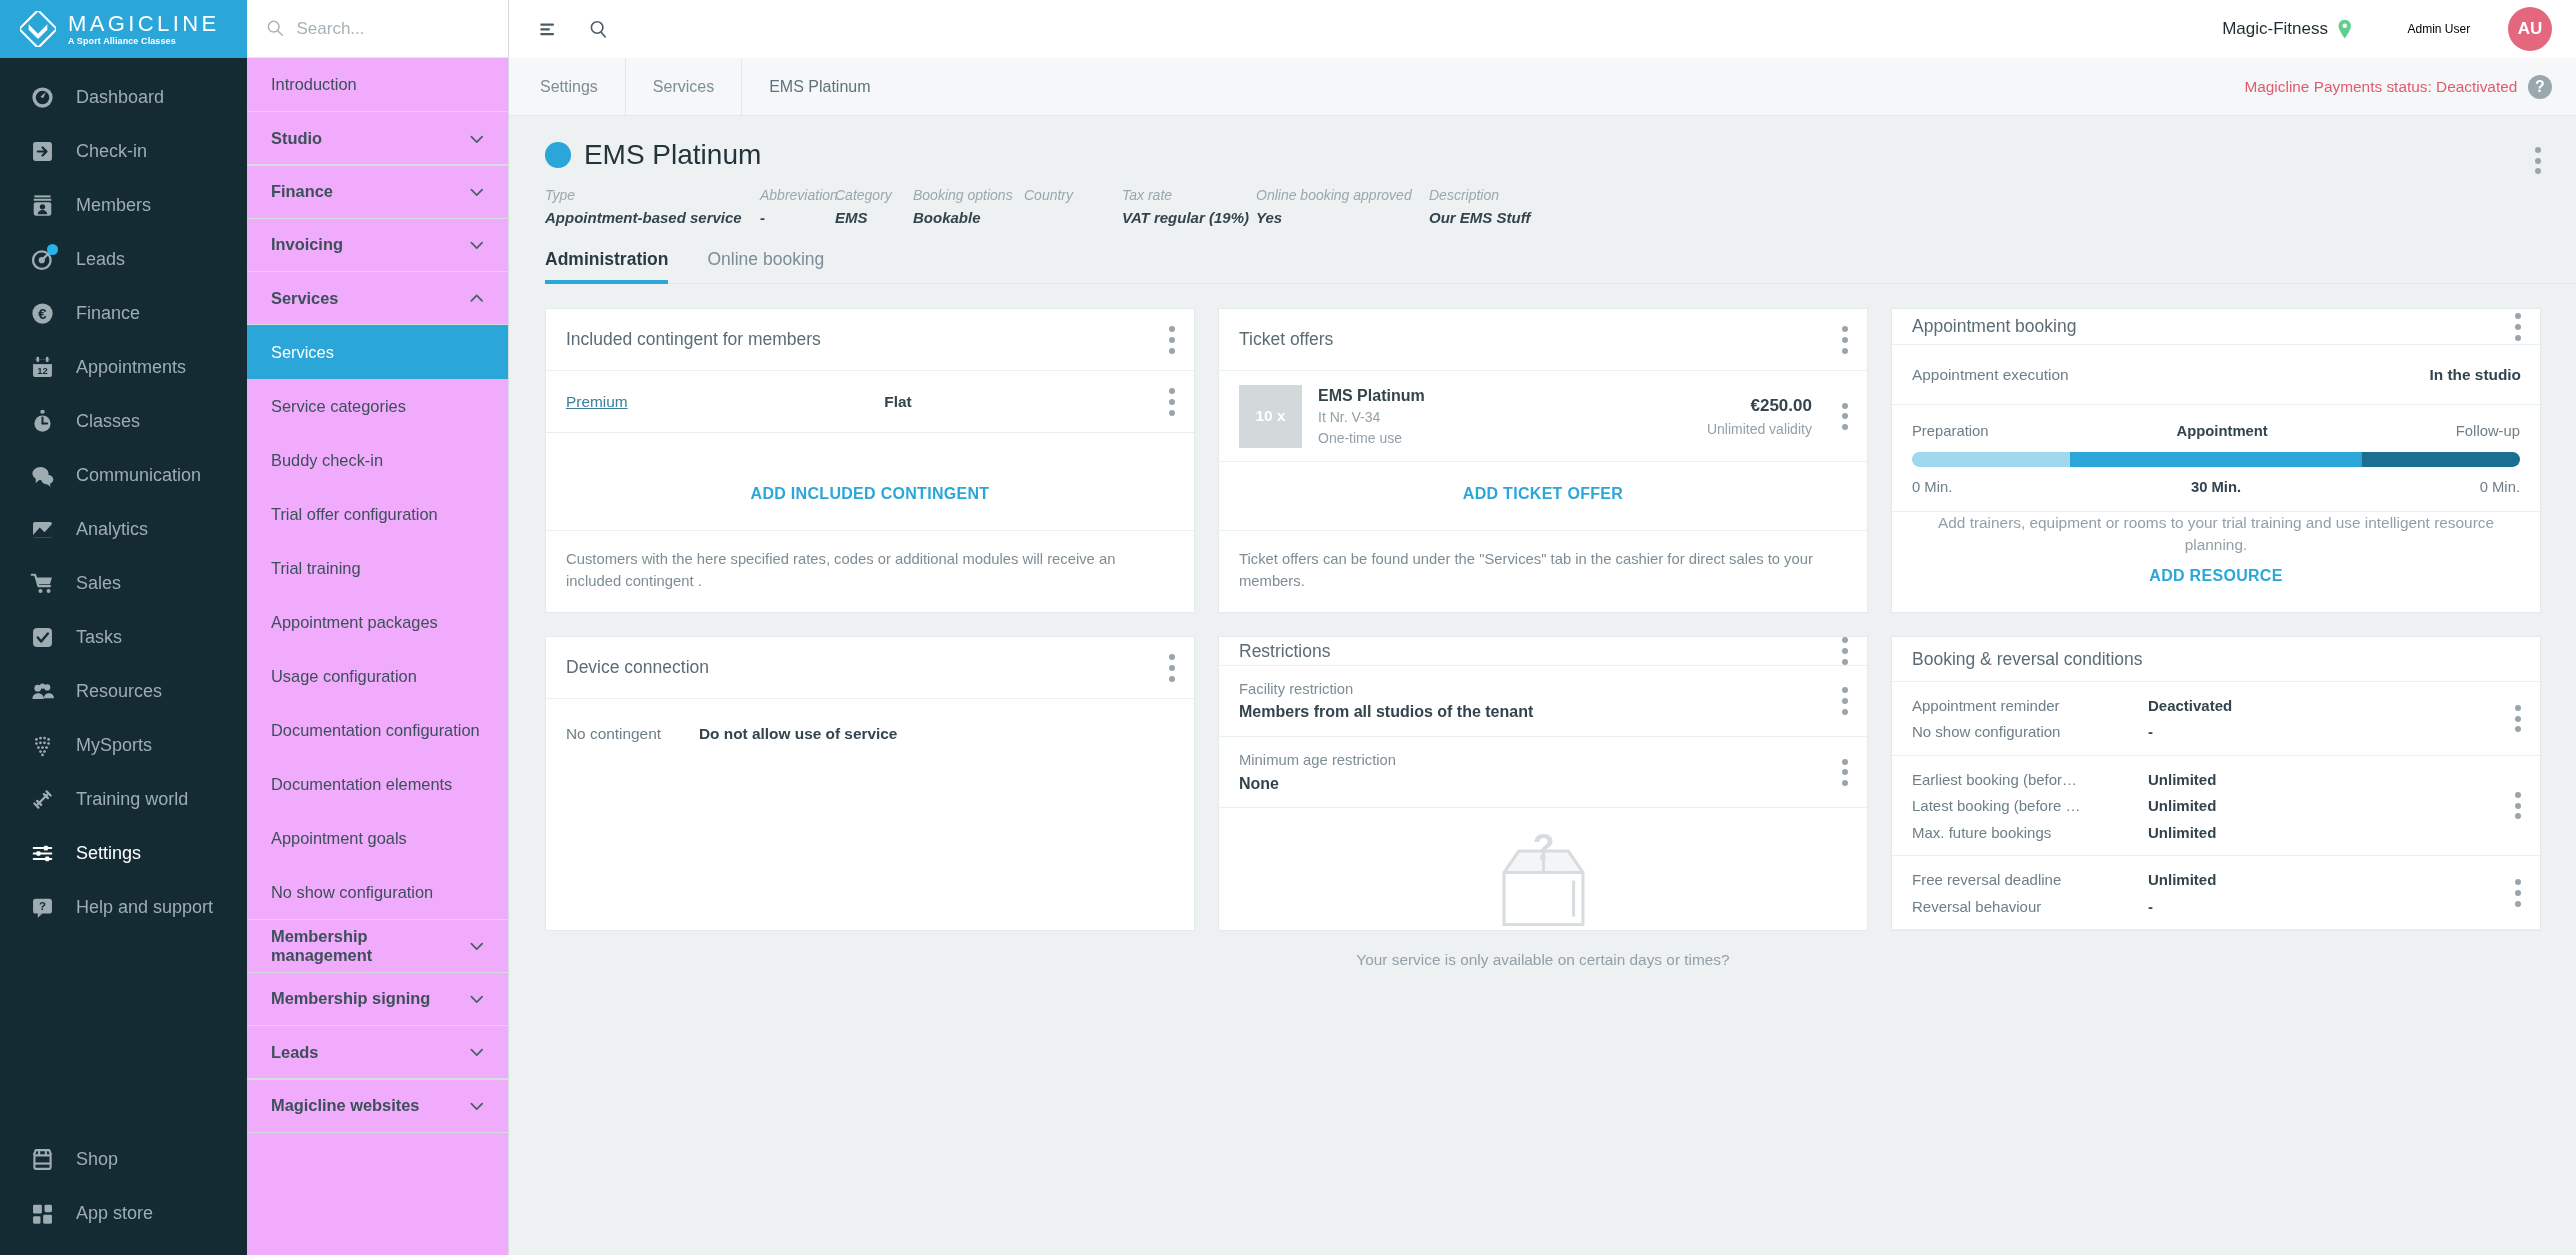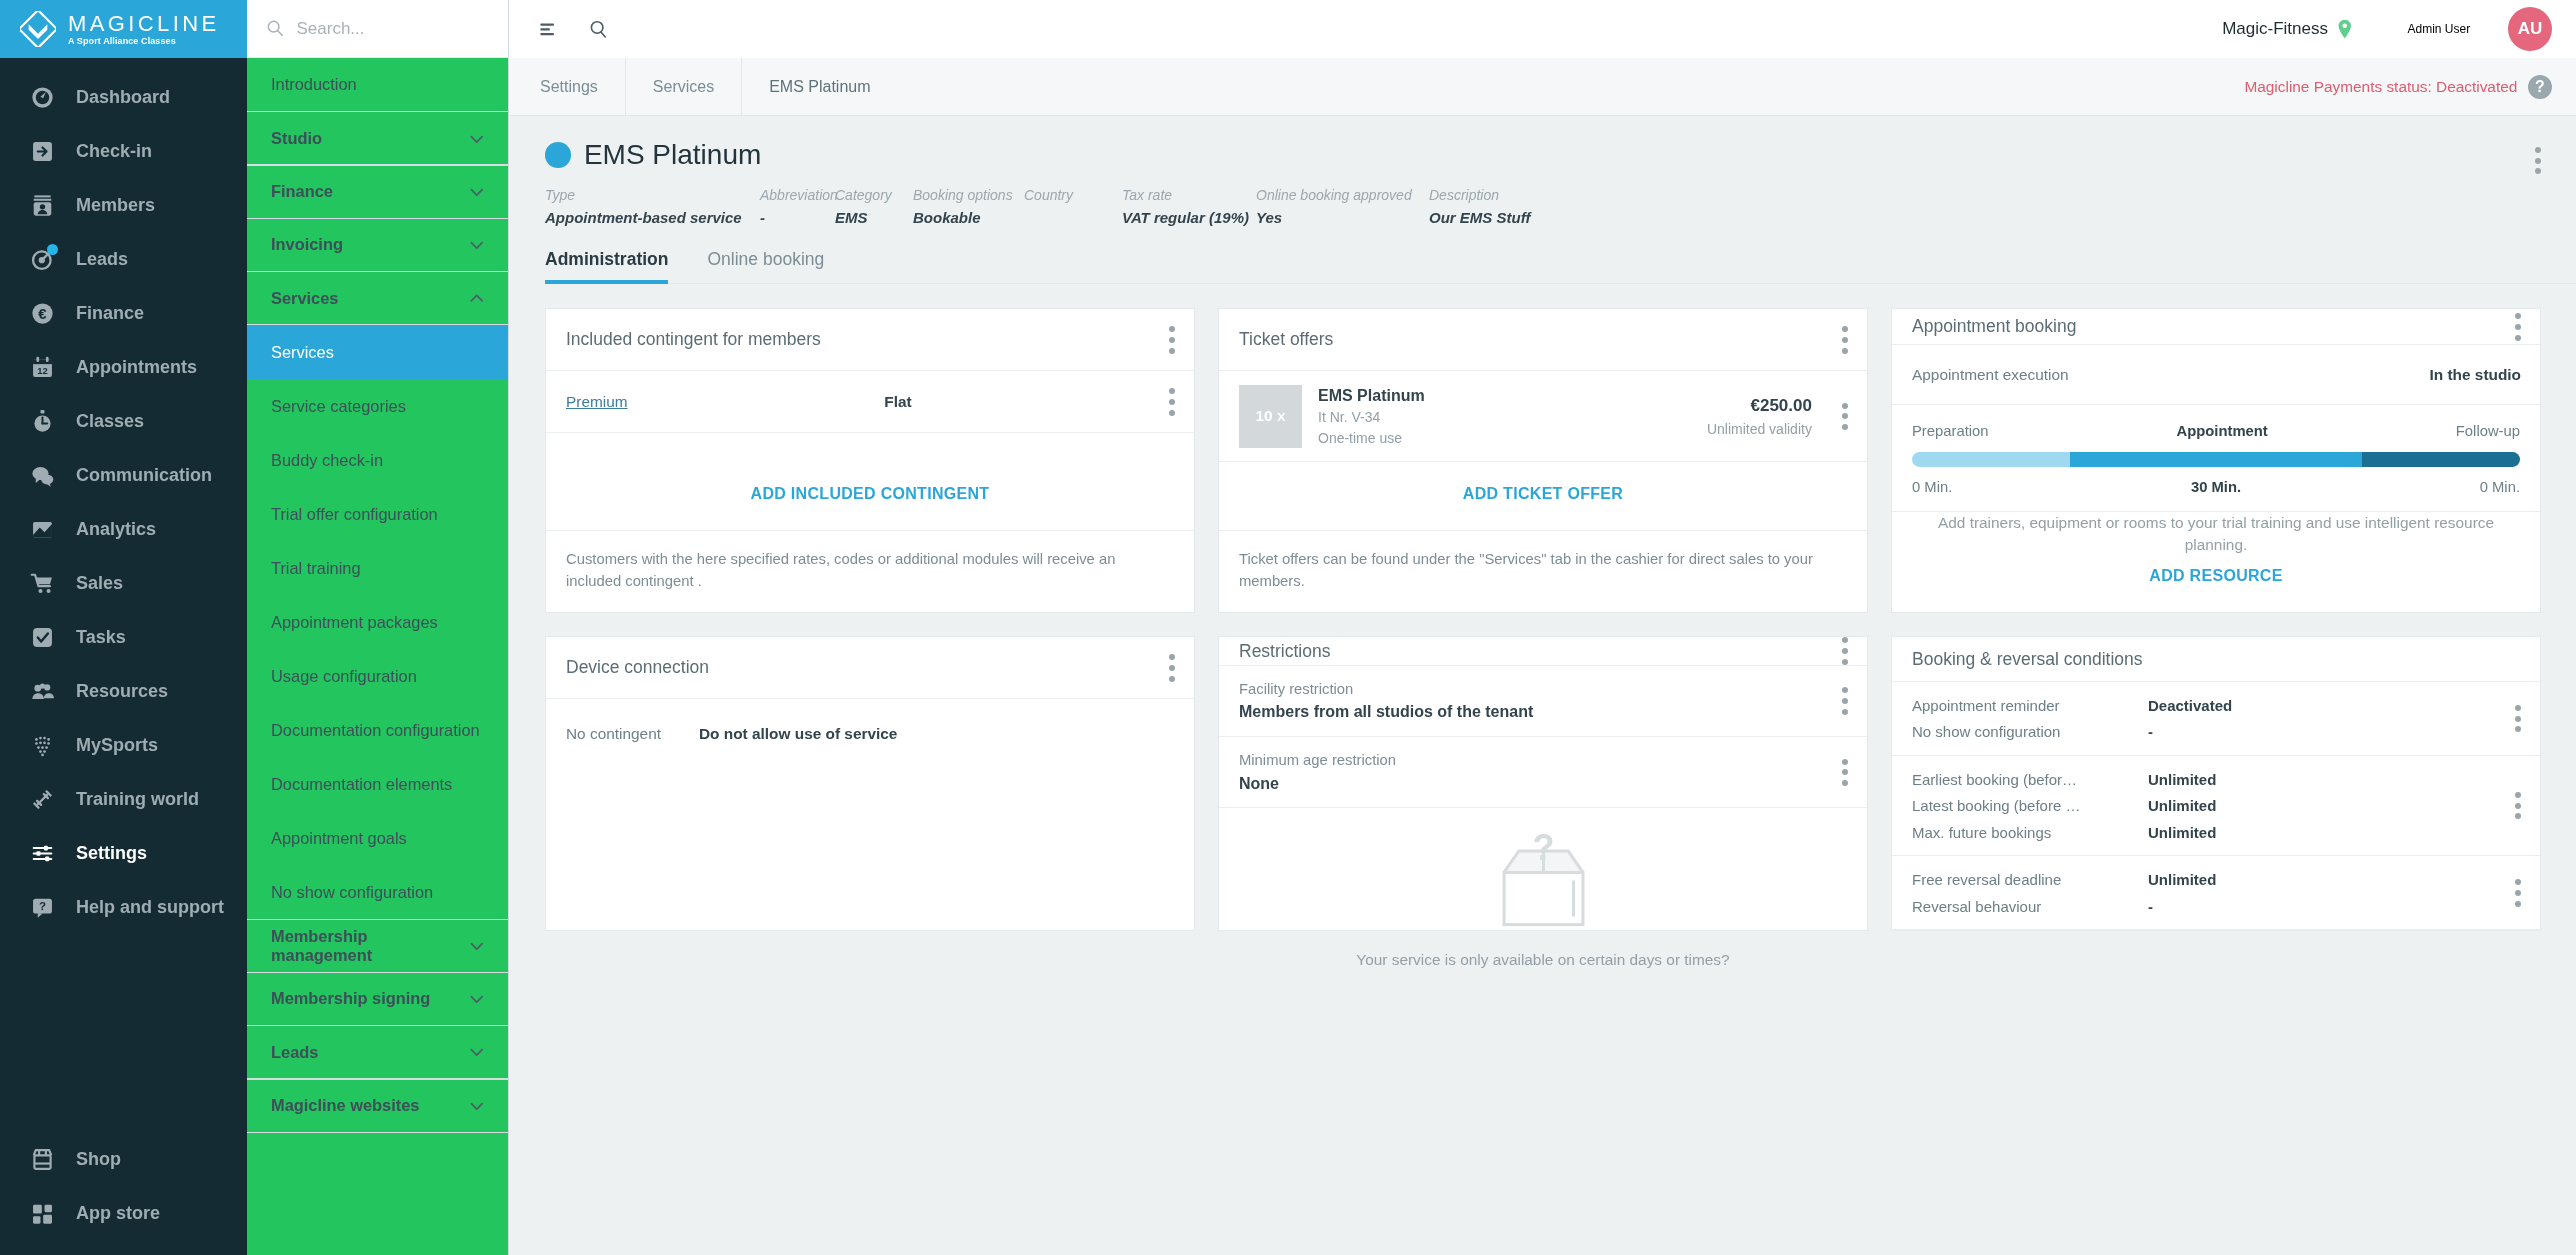--- a/index.html
+++ b/index.html
@@ -15,28 +15,28 @@
   .brand { height: 58px; background: #2ba6d9; display: flex; align-items: center; padding-left: 20px; gap: 12px; }
   .brand-logo { width: 36px; height: 36px; flex: 0 0 36px; }
   .brand-text { display: flex; flex-direction: column; }
   .brand-name { color: #fff; font-size: 22px; letter-spacing: 3.4px; font-weight: 300; line-height: 1.05; }
   .brand-sub { color: #fff; font-size: 9px; font-weight: 700; letter-spacing: 0.1px; margin-top: 1.3px; }
 
   .nav { flex: 1; padding-top: 12px; overflow: hidden; }
   .nav-item { display: flex; align-items: center; height: 54px; padding-left: 28px; gap: 20px; cursor: pointer; position: relative; }
   .nav-item .ico { width: 28px; height: 28px; flex: 0 0 28px; display: flex; align-items: center; justify-content: center; position: relative; }
   .nav-item .ico svg { width: 27px; height: 27px; display: block; }
-  .nav-label { color: #9fadb3; font-size: 18px; font-weight: 700; white-space: nowrap; }
+  .nav-label { color: #9fadb3; font-size: 18px; font-weight: 400; white-space: nowrap; }
   .nav-item.active .nav-label { color: #ffffff; }
   .badge-dot { position: absolute; top: -1.3px; right: -2px; width: 11.4px; height: 11.4px; border-radius: 50%; background: #27b4e8; }
 
   .nav-bottom { padding-bottom: 14.8px; }
 
   
-  .subnav { width: 262px; flex: 0 0 262px; background: #22c55e; display: flex; flex-direction: column; border-right: 0.7px solid #d3dade; }
+  .subnav { width: 262px; flex: 0 0 262px; background: #f0abfc; display: flex; flex-direction: column; border-right: 0.7px solid #d3dade; }
   .subnav-search { height: 58px; background: #fff; display: flex; align-items: center; padding: 0 17.5px; gap: 12px; border-bottom: 0.7px solid #e4e9eb; }
   .subnav-search svg { width: 20px; height: 20px; flex: 0 0 20px; }
   .subnav-search input { border: 0; outline: none; background: transparent; font-family: "Liberation Sans", sans-serif; font-size: 17px; color: #5a6b73; width: 100%; }
   .subnav-search input::placeholder { color: #a6b2b8; }
   .subnav-list { flex: 1; overflow: hidden; }
   .sub-item { display: flex; align-items: center; justify-content: space-between; height: 54px; padding: 0 23px 0 24px; font-size: 16.4px; color: #3d4f58; cursor: pointer; }
   .sub-item.group { font-weight: 700; border-top: 0.7px solid #d6dde0; border-bottom: 0.7px solid #d6dde0; margin-top: -0.7px; }
   .sub-item.plain { border-bottom: 0.7px solid #d6dde0; }
   .sub-item.child { font-weight: 400; }
   .sub-item.selected { background: #2ba6d9; color: #fff; }

